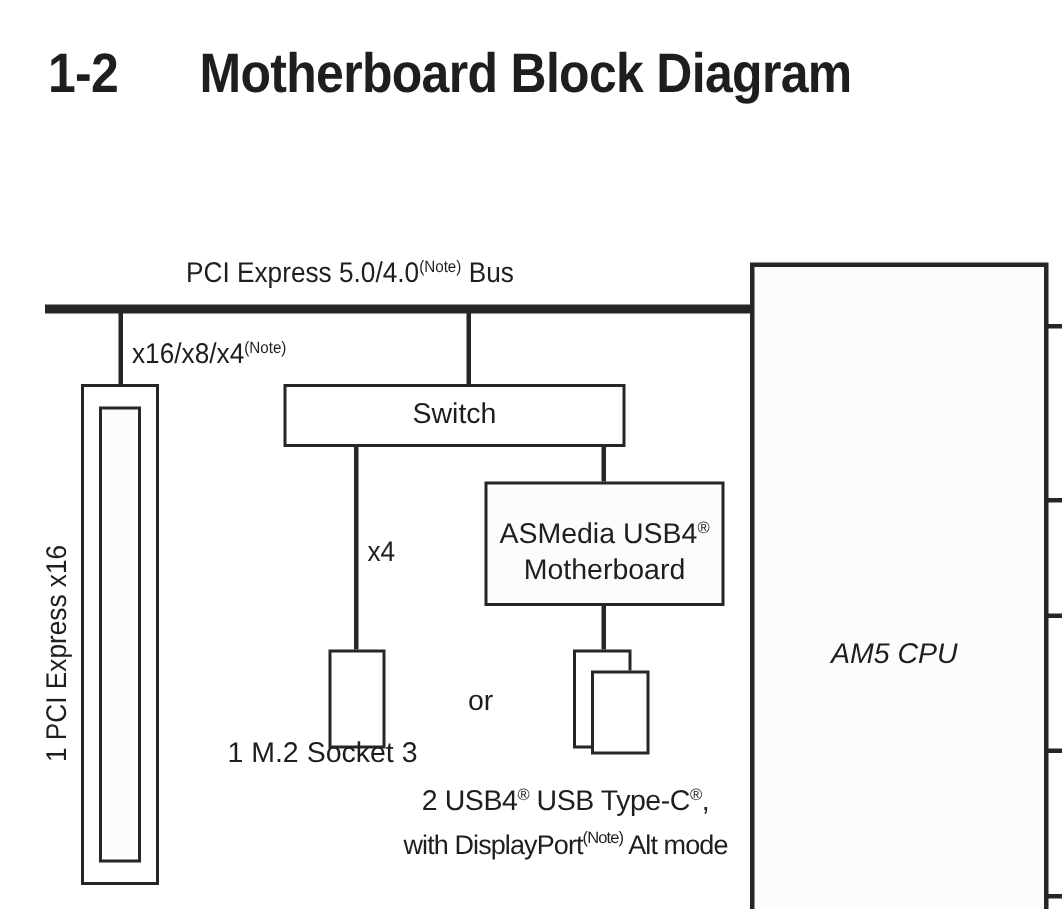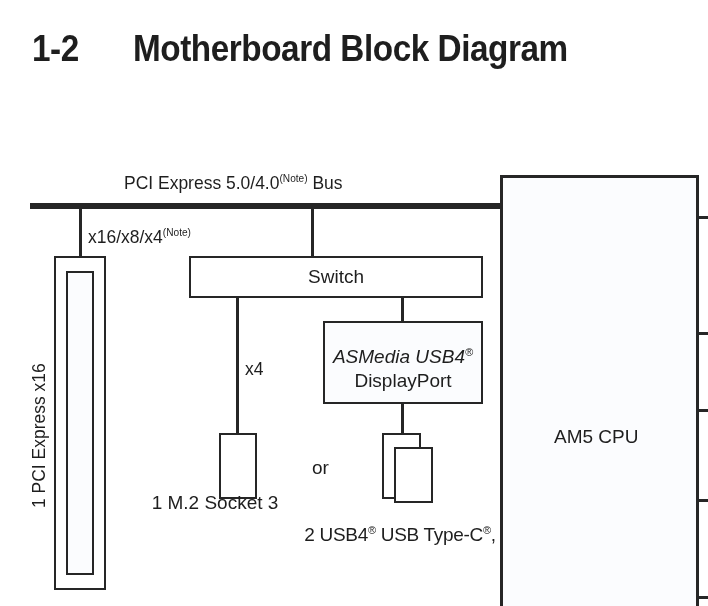--- a/index.html
+++ b/index.html
@@ -32,50 +32,51 @@
   <span>x16/x8/x4</span><sup class="note">(Note)</sup>
 </div>
 
 <div class="box" style="left:54px; top:256px; width:52px; height:334px; background:#fff;">
   <div class="box" style="left:10px; top:13px; width:28px; height:304px; background:#fbfcfe;"></div>
 </div>
 <div class="abs lbl" style="left:28px; top:508px; transform:rotate(-90deg) scaleX(0.92); transform-origin:left top; font-size:19px;">1 PCI Express x16</div>
 
 <div class="line" style="left:311px; top:206px; width:3px; height:52px;"></div>
 
-<div class="box center" style="left:189px; top:256px; width:294px; height:42px; line-height:38px; background:#fff;">
+<div class="box center" style="left:189px; top:256px; width:228px; height:42px; line-height:38px; background:#fff;">
   <span class="lbl" style="display:inline-block; transform:none;">Switch</span>
 </div>
 
 <div class="line" style="left:236px; top:297px; width:3px; height:137px;"></div>
 <div class="abs lbl" style="left:245px; top:358px;">x4</div>
 
 <div class="box" style="left:219px; top:433px; width:38px; height:66px; background:#fff;"></div>
 <div class="abs lbl center" style="left:120px; top:492px; width:190px; transform:none; line-height:22px;">
   <div>1 M.2 Socket 3</div>
 </div>
 
 <div class="line" style="left:401px; top:297px; width:3px; height:25px;"></div>
 
 <div class="box center" style="left:323px; top:321px; width:160px; height:83px; padding-top:17px; line-height:24px;">
-  <div class="lbl" style="transform:none;font-style:italic;"><span>ASMedia USB4</span><sup class="reg">®</sup></div>
-  <div class="lbl" style="transform:none;">DisplayPort</div>
+  <div class="lbl" style="transform:none;"><span>ASMedia USB4</span><sup class="reg">®</sup></div>
+  <div class="lbl" style="transform:none;">Motherboard</div>
 </div>
 
 <div class="line" style="left:401px; top:403px; width:3px; height:32px;"></div>
 
 <div class="box" style="left:382px; top:433px; width:39px; height:66px; background:#fff;"></div>
 <div class="box" style="left:394px; top:447px; width:39px; height:56px; background:#fff;"></div>
 
 <div class="abs lbl" style="left:312px; top:457px; transform:none;text-align:right;">or</div>
 
-<div class="abs lbl center" style="left:282px; top:518px; width:236px; transform:none; line-height:24px;text-align:center;">
+<div class="abs lbl center" style="left:259px; top:518px; width:236px; transform:none; line-height:24px;text-align:center;">
   <div style="letter-spacing:-0.3px;"><span>2 USB4</span><sup class="reg">®</sup><span> USB Type-C</span><sup class="reg">®</sup><span>,</span></div>
+  <div style="letter-spacing:-0.6px; font-size:18px;"><span>with DisplayPort</span><sup class="note">(Note)</sup><span> Alt mode</span></div>
 </div>
 
 <div class="box" style="left:500px; top:175px; width:199px; height:440px; border-width:3px;"></div>
-<div class="abs lbl" style="left:554px; top:426px; transform:none;">AM5 CPU</div>
+<div class="abs lbl" style="left:554px; top:426px; transform:none;font-style:italic;">AM5 CPU</div>
 
 <div class="line" style="left:698px; top:216px; width:10px; height:3px;"></div>
 <div class="line" style="left:698px; top:332px; width:10px; height:3px;"></div>
 <div class="line" style="left:698px; top:409px; width:10px; height:3px;"></div>
 <div class="line" style="left:698px; top:499px; width:10px; height:3px;"></div>
 <div class="line" style="left:698px; top:596px; width:10px; height:3px;"></div>
 
 </body></html>

